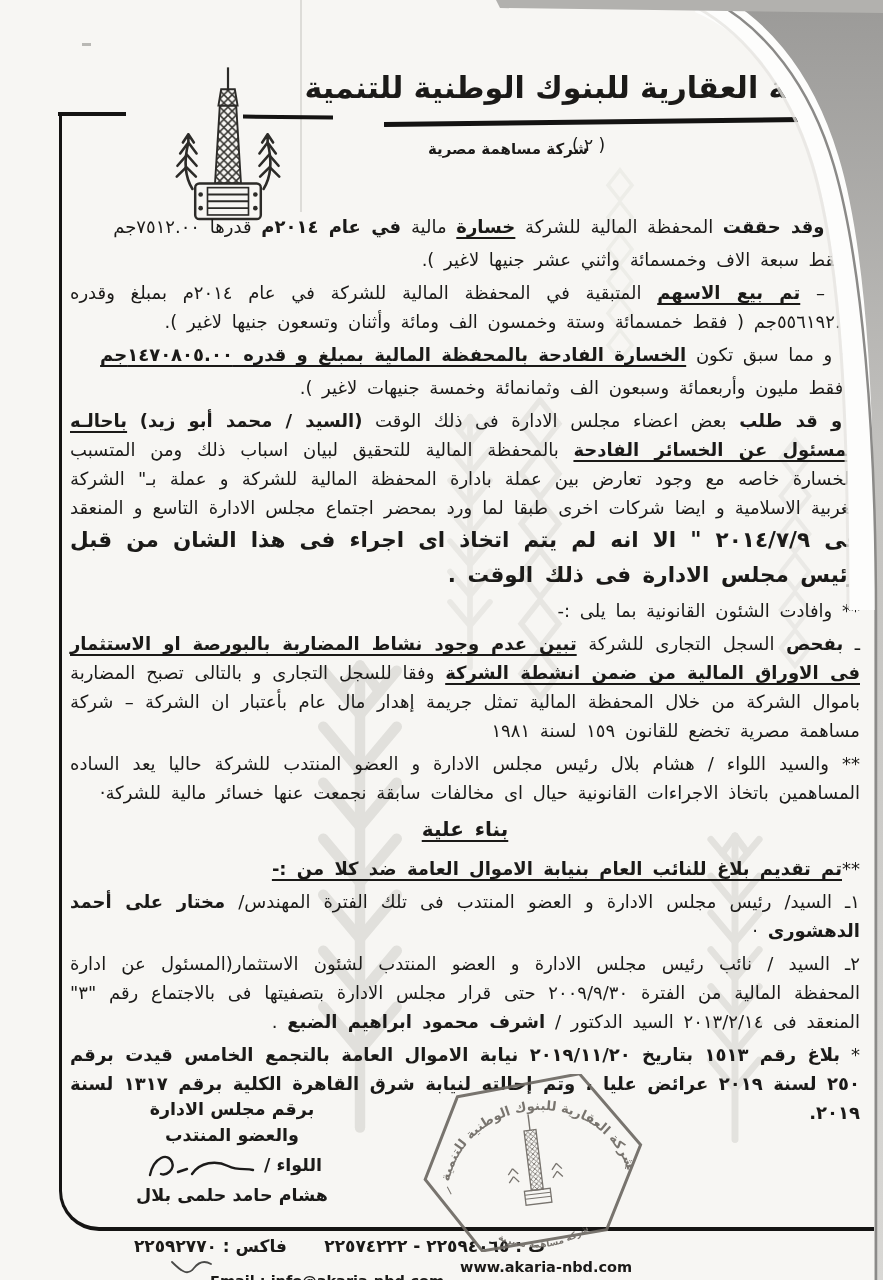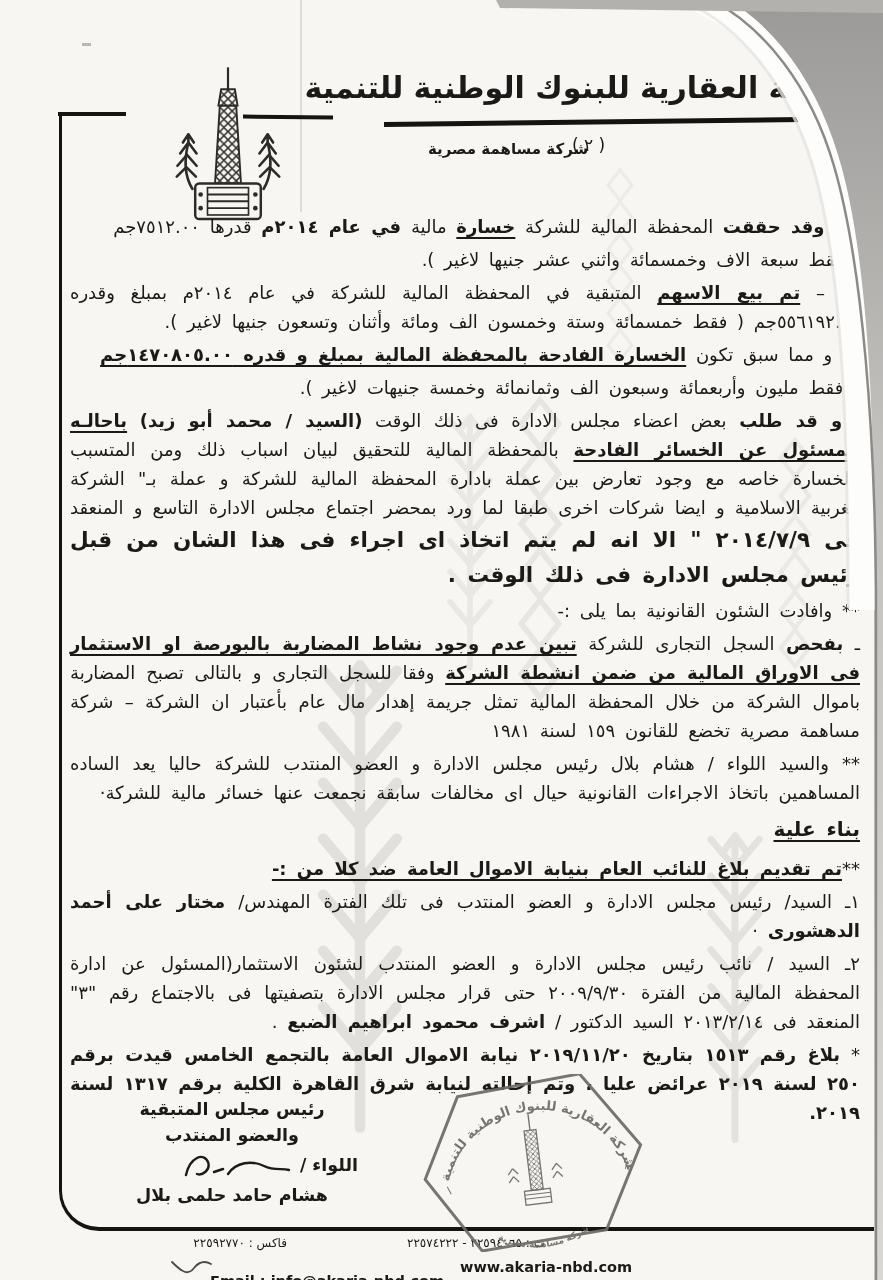--- a/index.html
+++ b/index.html
@@ -33,33 +33,33 @@
 
   
   .doc-body{
     position:absolute;left:70px;top:212px;width:790px;z-index:10;
     direction:rtl;text-align:justify;font-size:18px;line-height:29px;word-spacing:4px;
   }
   .doc-body p{margin:0 0 4px 0;}
   .doc-body .b{font-weight:bold;}
   .doc-body .u{text-decoration:underline;text-decoration-thickness:1.6px;text-underline-offset:4px;}
   .doc-body .big{font-size:21.5px;font-weight:bold;line-height:35px;}
-  .doc-body p.center{margin:8px 0 10px;}
+  .doc-body p.center{text-align:center;margin:8px 0 10px;}
   .doc-body p.lead span{font-size:20px;}
 
   
   .sig{position:absolute;left:106px;top:1096px;width:252px;z-index:12;text-align:center;direction:rtl;font-weight:bold;font-size:17.5px;line-height:26px;}
-  .sig-line3{display:flex;justify-content:flex-start;align-items:center;gap:4px;direction:rtl;height:34px;}
+  .sig-line3{display:flex;justify-content:center;align-items:center;gap:4px;direction:rtl;height:34px;}
   .sig-name{border-top:0;}
 
   
   .stamp{position:absolute;left:414px;top:1074px;width:240px;height:178px;z-index:25;opacity:.92;}
 
   
-  .footer-text{position:absolute;font-weight:normal;font-size:12px;direction:rtl;white-space:nowrap;z-index:12;}
+  .footer-text{position:absolute;font-weight:bold;font-size:17px;direction:rtl;white-space:nowrap;z-index:12;}
   .f-address{top:1283px;right:16px;}
   .f-phones{top:1236px;right:338px;}
   .f-fax{top:1236px;right:596px;}
   .f-web{position:absolute;top:1259px;left:460px;font-weight:bold;font-size:14.5px;z-index:12;direction:ltr;}
   .f-email{position:absolute;top:1259px;left:210px;font-weight:bold;font-size:14.5px;z-index:12;direction:ltr;margin-top:14px;}
   .hand-mark{position:absolute;left:168px;top:1252px;z-index:13;}
 
   
   .curl{position:absolute;left:0;top:0;z-index:40;pointer-events:none;}
 </style>
@@ -147,21 +147,21 @@
       <p class="para"><span>ـ </span><span class="b">بفحص</span><span> السجل التجارى للشركة </span><span class="b u">تبين عدم وجود نشاط المضاربة بالبورصة او الاستثمار فى الاوراق المالية من ضمن انشطة الشركة</span><span> وفقا للسجل التجارى و بالتالى تصبح المضاربة باموال الشركة من خلال المحفظة المالية تمثل جريمة إهدار مال عام بأعتبار ان الشركة – شركة مساهمة مصرية تخضع للقانون ١٥٩ لسنة ١٩٨١</span></p>
       <p class="para"><span>** والسيد اللواء / هشام بلال رئيس مجلس الادارة و العضو المنتدب للشركة حاليا يعد الساده المساهمين باتخاذ الاجراءات القانونية حيال اى مخالفات سابقة نجمعت عنها خسائر مالية للشركة·</span></p>
       <p class="para center lead"><span class="b u">بناء علية</span></p>
       <p class="para"><span>**</span><span class="b u">تم تقديم بلاغ للنائب العام بنيابة الاموال العامة ضد كلا من :-</span></p>
       <p class="para"><span>١ـ السيد/ رئيس مجلس الادارة و العضو المنتدب فى تلك الفترة المهندس/ </span><span class="b">مختار على أحمد الدهشورى</span><span> ·</span></p>
       <p class="para"><span>٢ـ السيد / نائب رئيس مجلس الادارة و العضو المنتدب لشئون الاستثمار(المسئول عن ادارة المحفظة المالية من الفترة ٢٠٠٩/٩/٣٠ حتى قرار مجلس الادارة بتصفيتها فى بالاجتماع رقم "٣" المنعقد فى ٢٠١٣/٢/١٤ السيد الدكتور / </span><span class="b">اشرف محمود ابراهيم الضبع</span><span> .</span></p>
       <p class="para"><span>* </span><span class="b">بلاغ رقم ١٥١٣ بتاريخ ٢٠١٩/١١/٢٠ نيابة الاموال العامة بالتجمع الخامس قيدت برقم ٢٥٠ لسنة ٢٠١٩ عرائض عليا ، وتم إحالته لنيابة شرق القاهرة الكلية برقم ١٣١٧ لسنة ٢٠١٩.</span></p>
     </div>
 
   <div class="sig">
-    <div>رئيس مجلس المتبقية</div>
+    <div>برقم مجلس الادارة</div>
     <div>والعضو المنتدب</div>
     <div class="sig-line3">
       <span>اللواء /</span>
       <svg width="118" height="36" viewBox="0 0 118 36">
         <path d="M8,28 C12,10 26,5 30,15 C33,23 24,29 19,27 M36,25 l9,-3 M50,27 C58,15 74,13 86,19 C96,24 104,21 111,23" fill="none" stroke="#1c1b1a" stroke-width="2.4" stroke-linecap="round"></path>
       </svg>
     </div>
     <div class="sig-name">هشام حامد حلمى بلال</div>
   </div>
 

